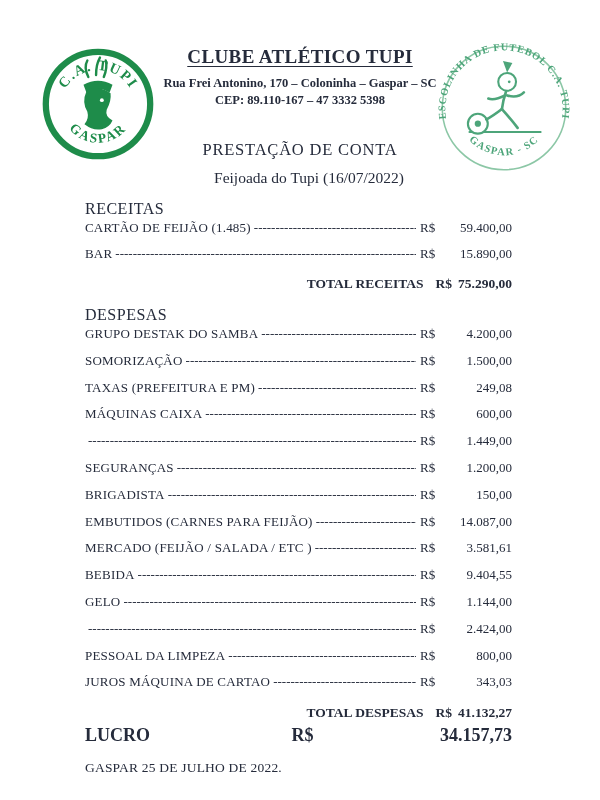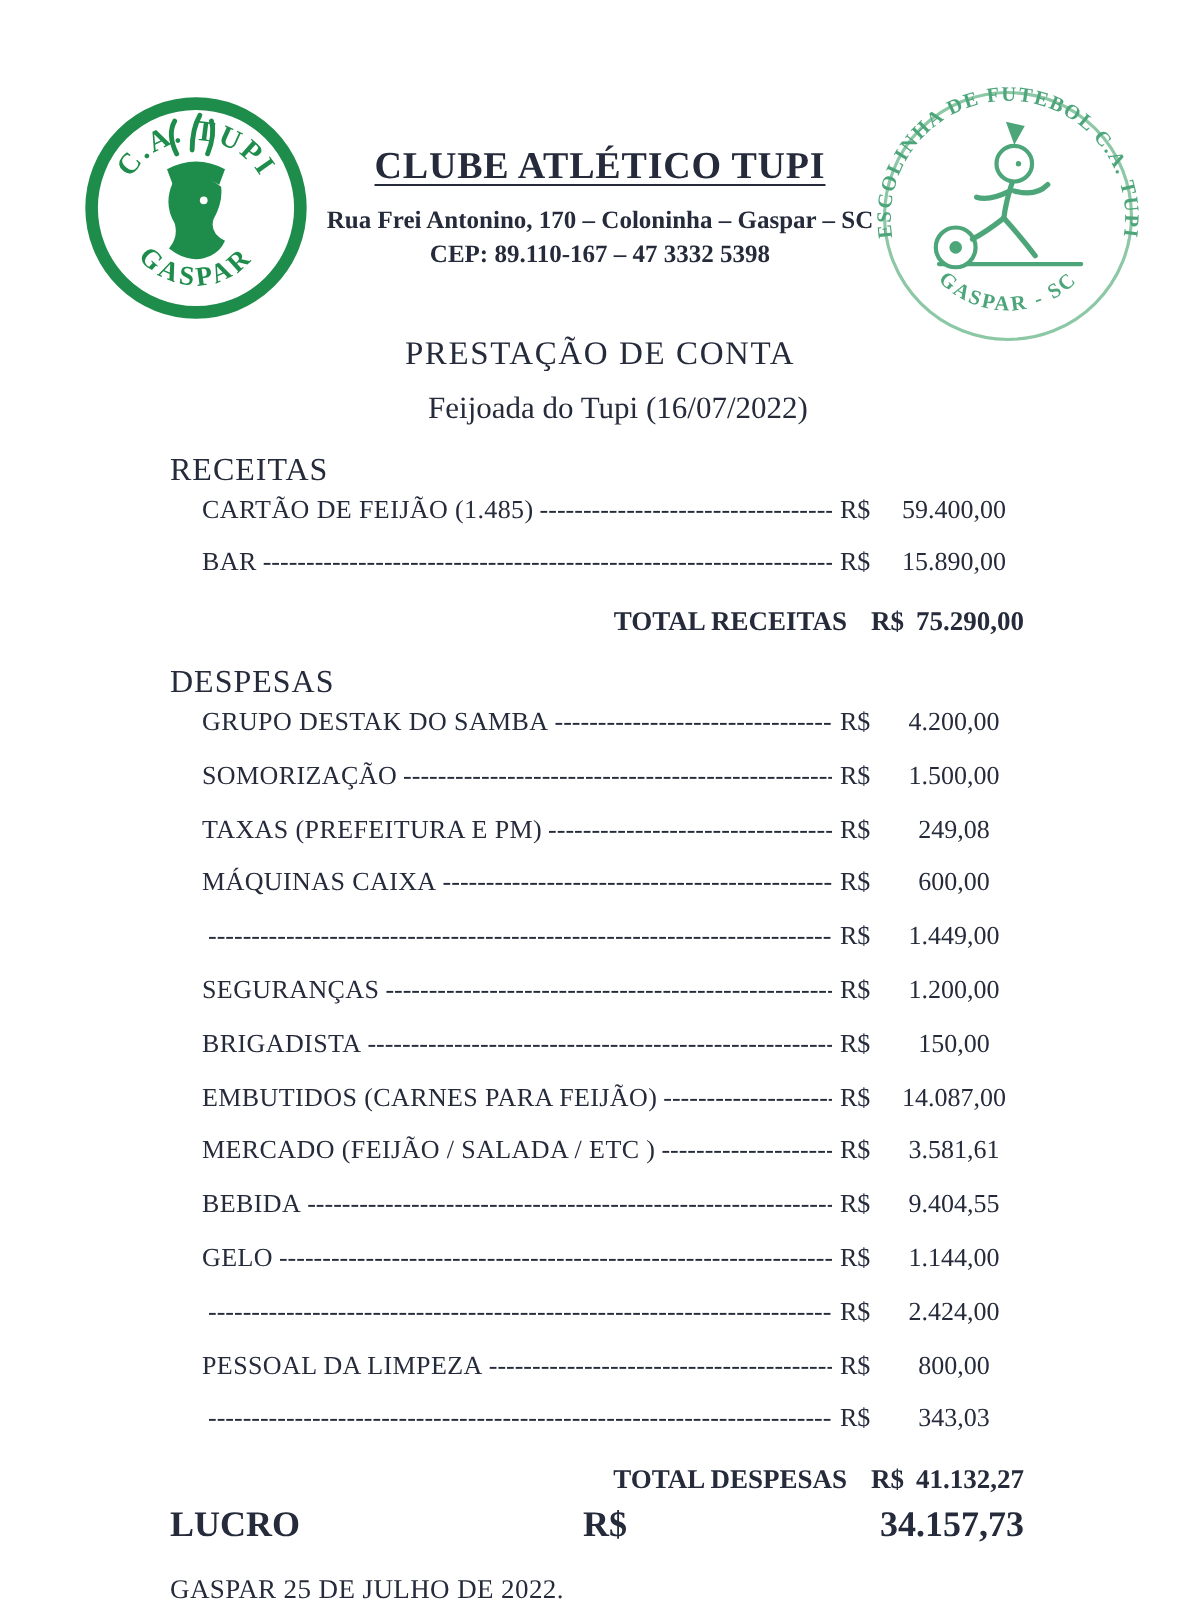--- a/index.html
+++ b/index.html
@@ -7,42 +7,42 @@
   .page {
     width:600px; height:800px; margin:0 auto; background:#ffffff;
     position:relative; overflow:hidden;
     font-family:"Liberation Serif", serif;
     color:#252b3b;
   }
   
   .logo { position:absolute; }
   .logo-left  { left:40px; top:46px; width:116px; height:116px; }
   .logo-right { left:436px; top:38px; width:136px; height:140px; }
-  .head-center { padding-top:73px; text-align:center; }
+  .head-center { padding-top:46px; text-align:center; }
   .club-name {
     font-size:19px; font-weight:bold; letter-spacing:0.4px;
     text-decoration:underline; text-underline-offset:3px;
     display:inline-block;
   }
   .addr { font-size:12.5px; font-weight:bold; line-height:17px; }
   .addr1 { margin-top:7px; }
   .doc-title { text-align:center; margin-top:31px; font-size:16.5px; letter-spacing:0.8px; }
   .doc-subtitle { text-align:center; margin-top:9px; font-size:15.5px;padding-left:18px; }
   
   .content { padding:0 88px 0 85px; }
   .section-heading { font-size:16px; letter-spacing:0.5px; }
   .receitas-heading { margin-top:13px;font-family:Liberation Serif, serif; }
   .despesas-heading { margin-top:10px; }
-  .rows { margin-top:2px;margin-left:16px; }
+  .rows { margin-top:2px; }
   .row { display:flex; align-items:baseline; height:26.8px; font-size:13px; }
   .rows-receitas .row { height:26px; }
   .lbl { white-space:nowrap; letter-spacing:0.2px; }
   .leader { flex:1; overflow:hidden; white-space:nowrap; margin:0 4px 0 3px; min-width:8px; }
   .cur { width:22px; text-align:left; }
-  .amt { width:70px; text-align:center; }
+  .amt { width:70px; text-align:right; }
   .total-line {
     display:flex; justify-content:flex-end; align-items:center;
     font-weight:bold; font-size:13.5px; height:24px;
   }
   .total-line .t-cur { margin:0 6px 0 12px; }
   .lucro-line {
     display:flex; justify-content:space-between; align-items:baseline;
     font-weight:bold; font-size:18px; height:26px;
   }
   .lucro-line .t-cur { margin:0 7px 0 22px; }
@@ -214,20 +214,21 @@
     <span class="cur">R$</span>
     <span class="amt">2.424,00</span>
   </div>
         <div class="row">
     <span class="lbl">PESSOAL DA LIMPEZA</span>
     <span class="leader">----------------------------------------------------------------------------------------------------------------------------------------------------------------------------------------------------------------------------</span>
     <span class="cur">R$</span>
     <span class="amt">800,00</span>
   </div>
         <div class="row">
+    <span class="lbl">JUROS MÁQUINA DE CARTAO</span>
     <span class="leader">----------------------------------------------------------------------------------------------------------------------------------------------------------------------------------------------------------------------------</span>
     <span class="cur">R$</span>
     <span class="amt">343,03</span>
   </div>
       </div>
 
     <div class="total-line">
       <span>TOTAL DESPESAS</span>
       <span class="t-cur">R$</span>
       <span>41.132,27</span>

